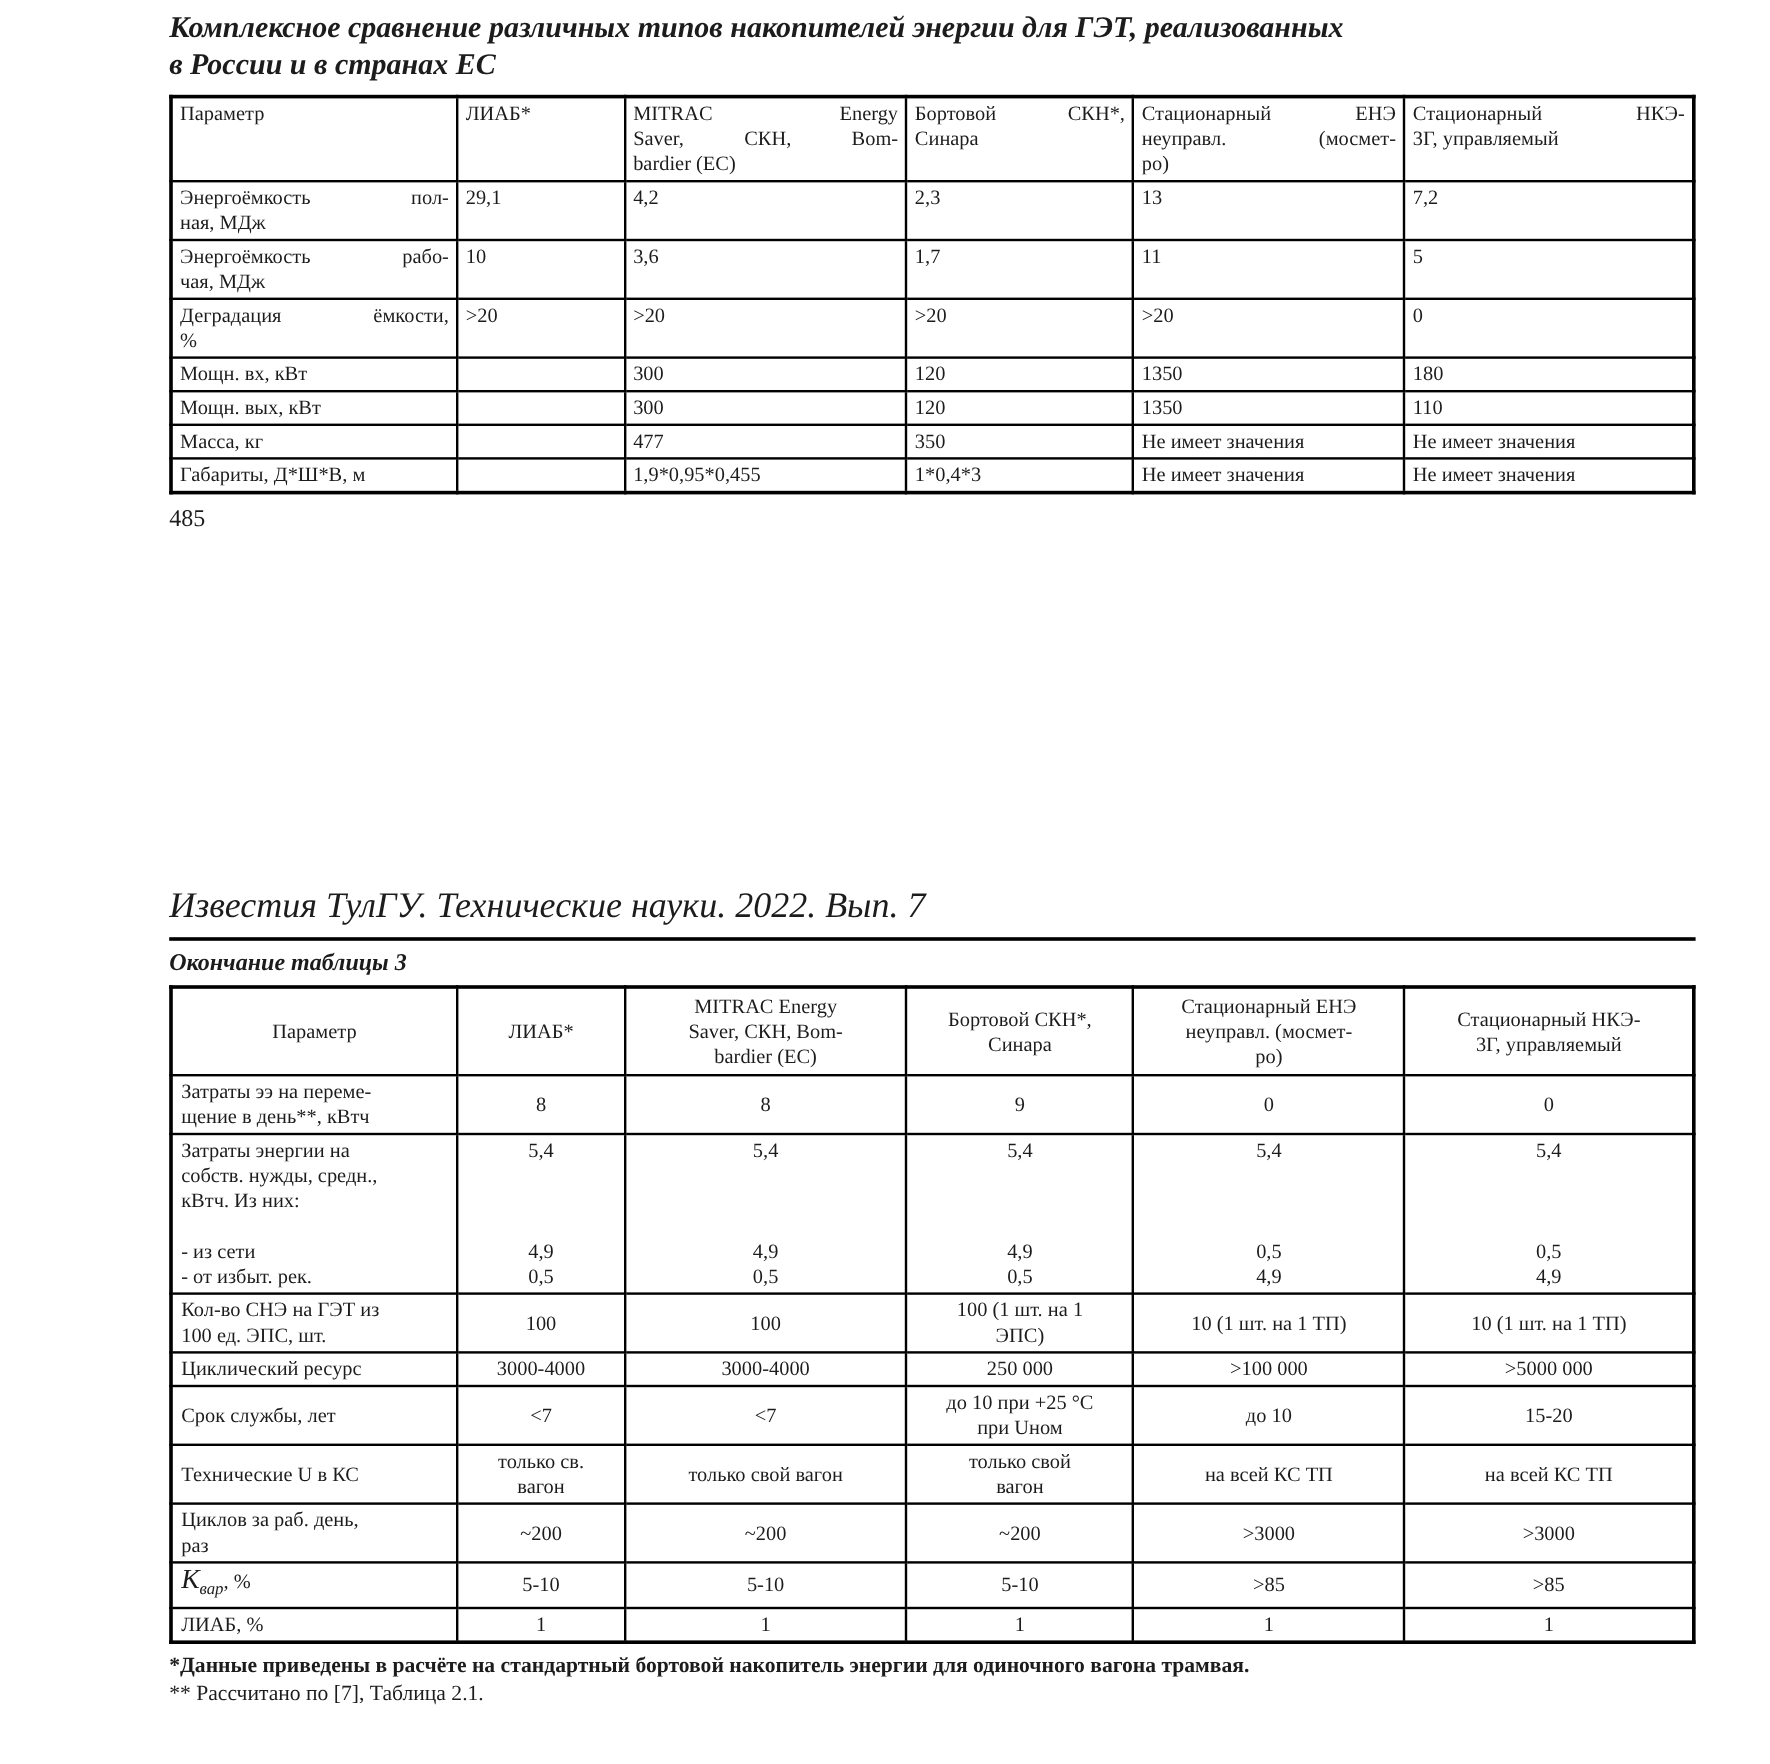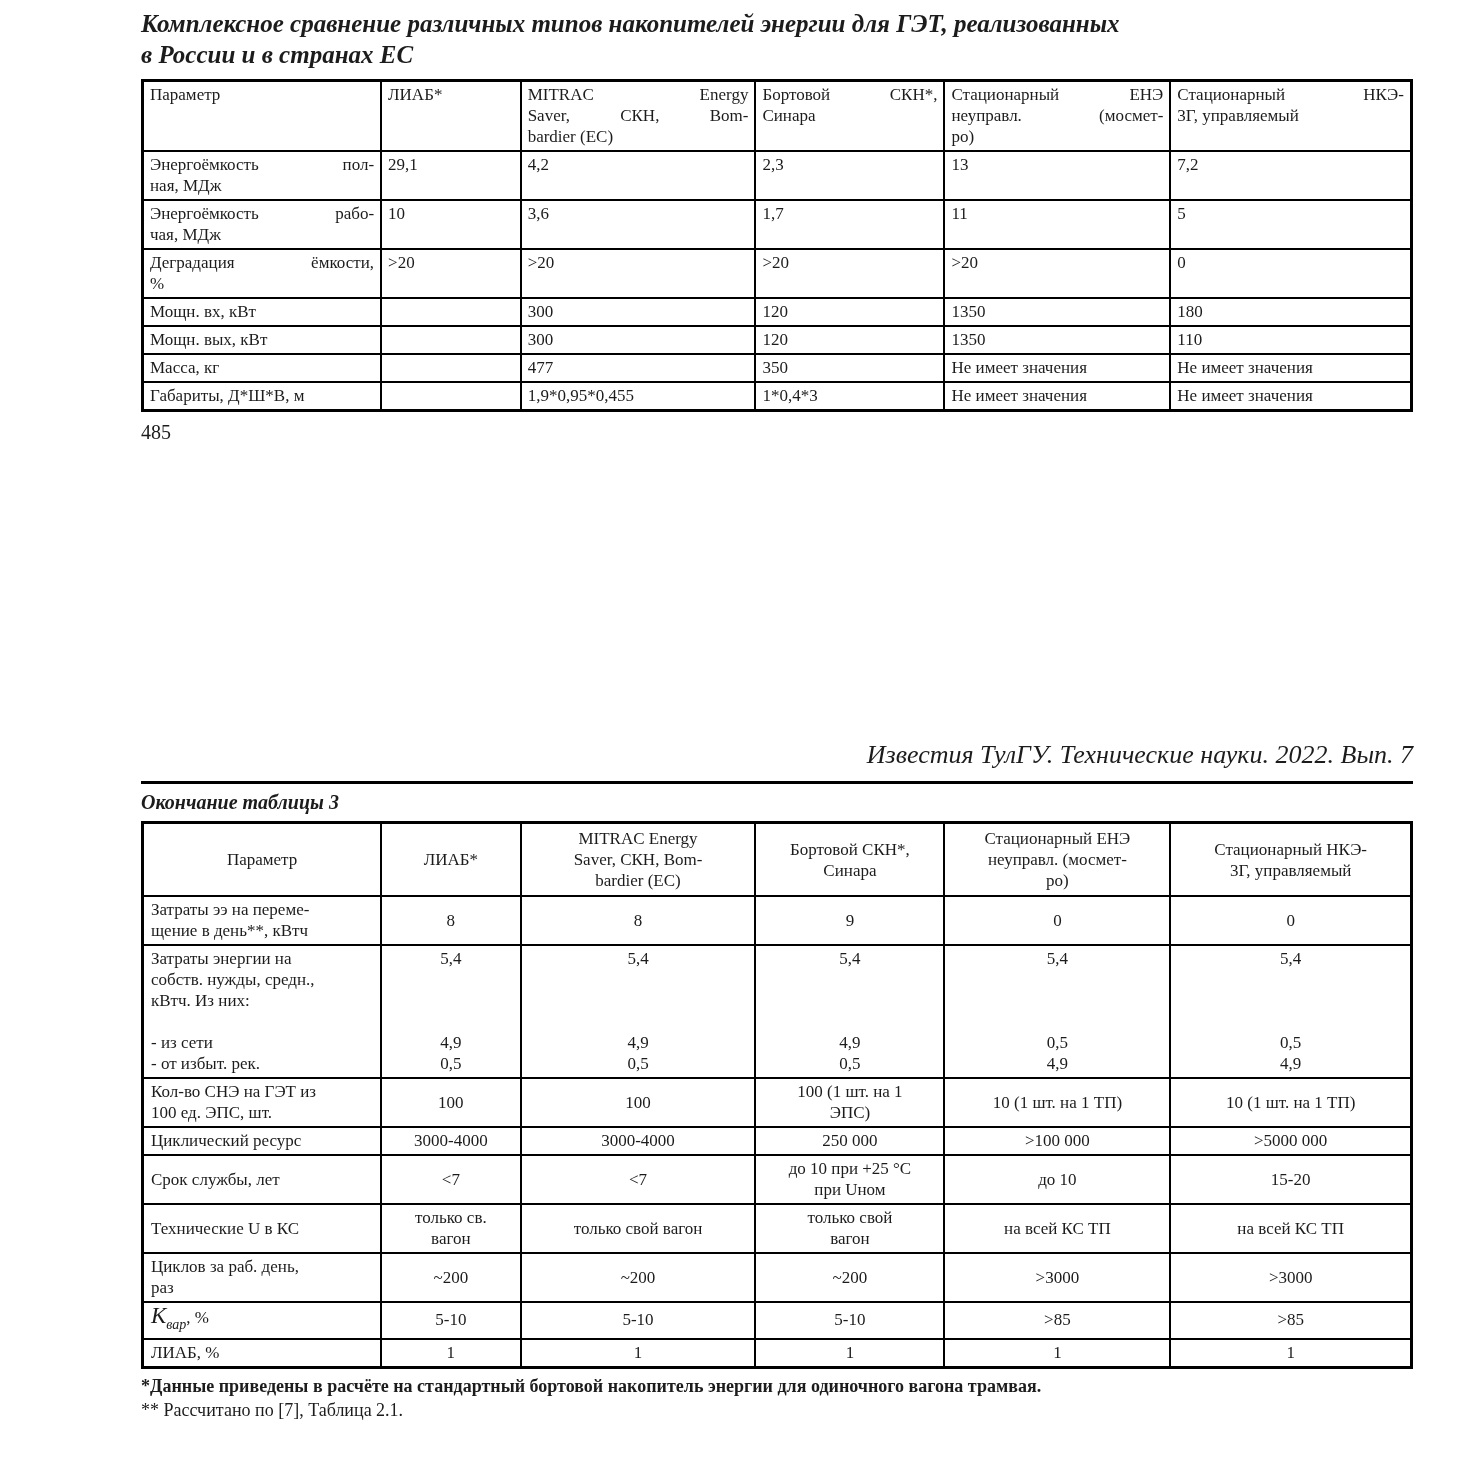--- a/index.html
+++ b/index.html
@@ -23,21 +23,21 @@
   .jst{text-align:justify;text-align-last:justify;}
   
   .t2 th{vertical-align:middle;text-align:center;padding:4px 6px;}
   .t2 td.param{vertical-align:middle;text-align:left;padding:2px 5px 3px 7px;font-family:Liberation Serif, serif;}
   .t2 td.val{vertical-align:middle;text-align:center;padding:2px 4px 3px;}
   .kvar{padding-top:7px;padding-bottom:7px;}
   .kvar i{font-size:23px;}
   .kvar sub{font-size:14px;font-style:italic;}
   .pagenum{font-size:20px;margin-top:9px;}
   .spacer{height:297px;}
-  .journal{text-align:right;font-style:italic;font-size:26px;line-height:27px;}
+  .journal{text-align:left;font-style:italic;font-size:30px;line-height:27px;}
   .rule{height:3px;background:#000;margin-top:13px;}
   .cont{
     font-weight:bold;font-style:italic;
     font-size:20px;margin:7px 2px 7px 0;
   }
   .fn{font-size:18px;line-height:24px;}
   .fn-first{margin-top:5px;font-weight:bold;}
 </style>
 </head>
 <body>

